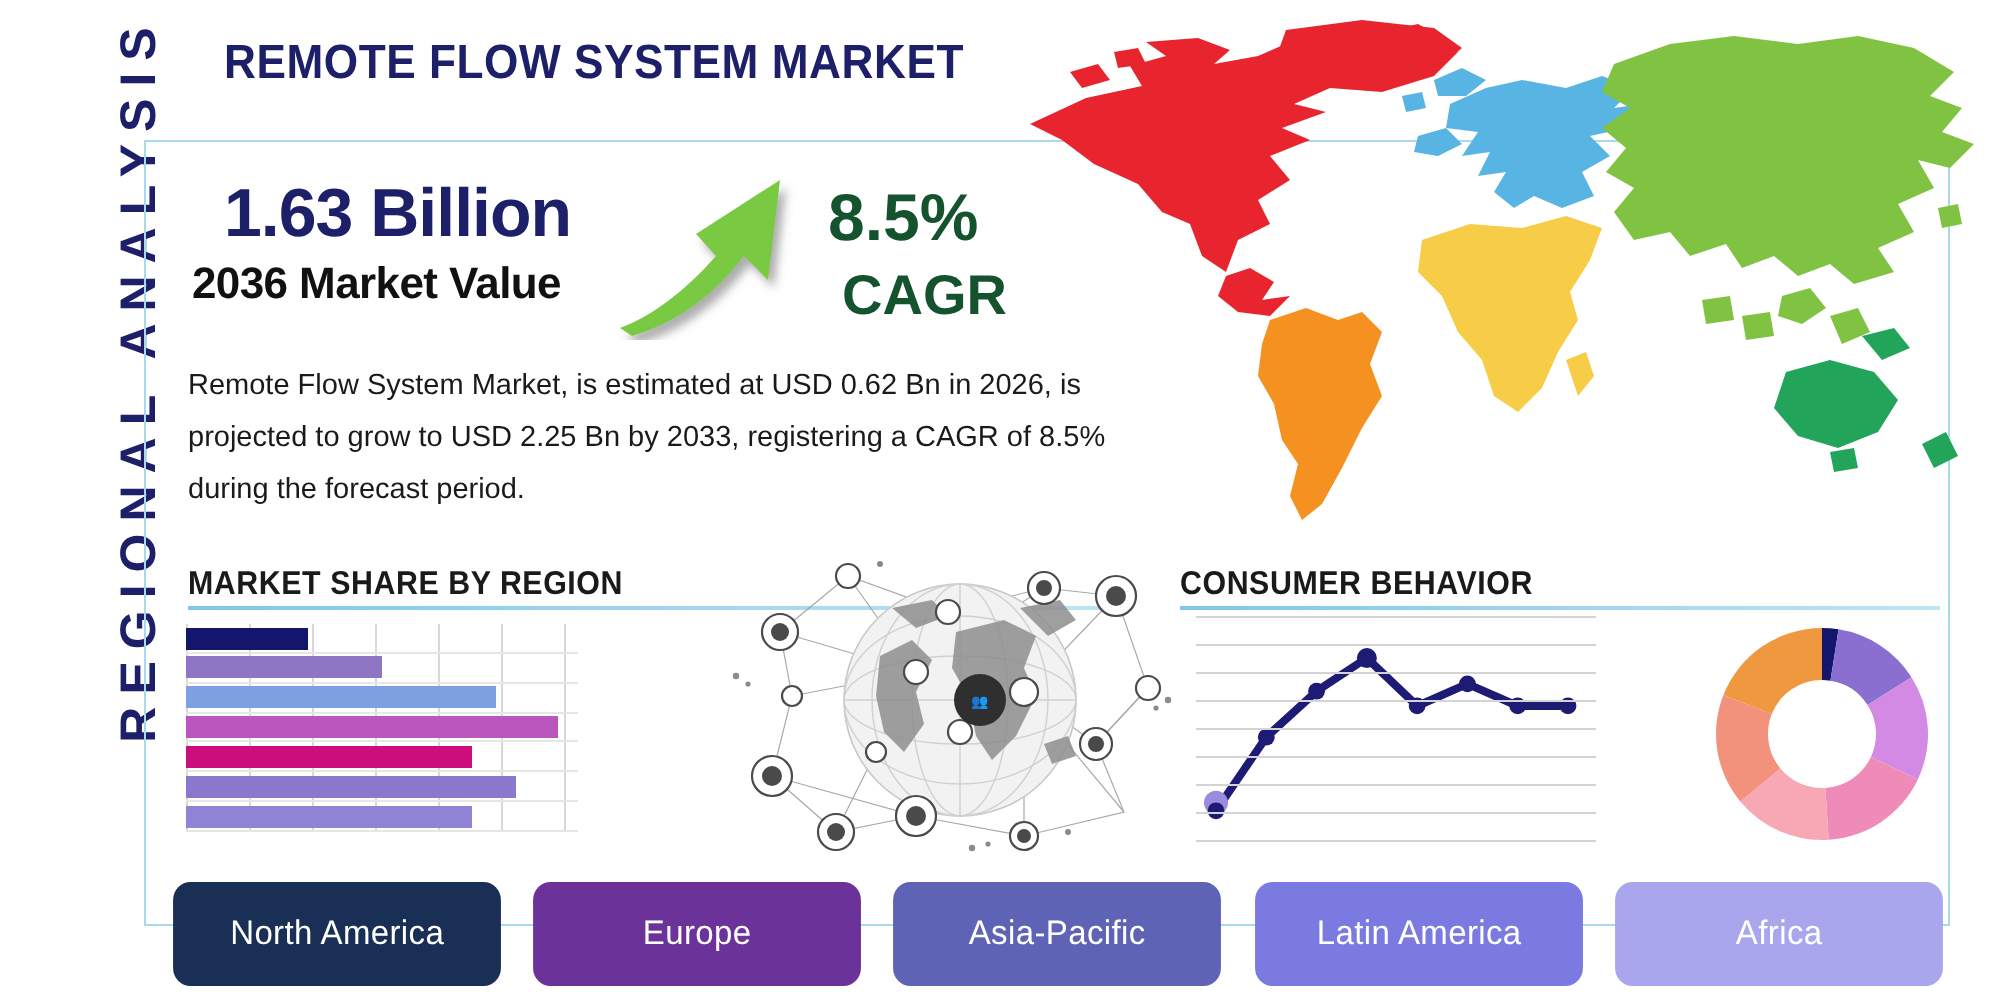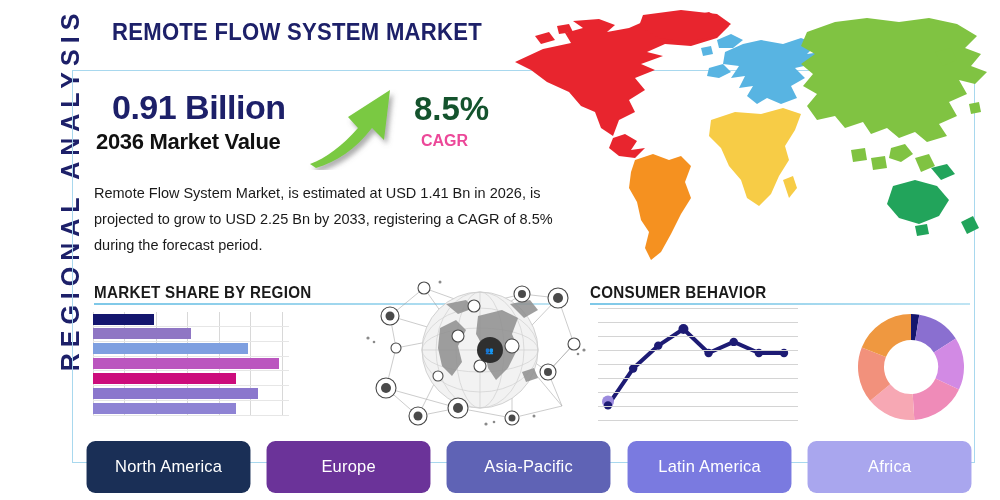--- a/index.html
+++ b/index.html
@@ -92,23 +92,23 @@
     left: 318px;
     top: 2px;
     font-size: 33px;
     font-weight: bold;
     color: #14532d;
   }
   .hero-cagr-sub {
     position: absolute;
     left: 325px;
     top: 44px;
-    font-size: 16px;
-    font-weight: bold;
-    color: #ec4899;
+    font-size: 28px;
+    font-weight: bold;
+    color: #14532d;
   }
   .arrow-wrap {
     position: absolute;
     left: 212px;
     top: -4px;
     width: 100px;
     height: 86px;
   }
 
   
@@ -237,37 +237,37 @@
 
 <div id="infographic">
 
   <div class="side-label">REGIONAL ANALYSIS</div>
 
   <div class="main-title">REMOTE FLOW SYSTEM MARKET</div>
 
   <div class="panel"></div>
 
   <div class="hero">
-    <div class="hero-value">0.91 Billion</div>
+    <div class="hero-value">1.63 Billion</div>
     <div class="hero-value-sub">2036 Market Value</div>
     <div class="arrow-wrap">
       <svg width="100" height="86" viewBox="0 0 100 86">
         <defs>
           <filter id="arrowshadow" x="-30%" y="-30%" width="170%" height="170%">
             <feDropShadow dx="3" dy="4" stdDeviation="2.5" flood-color="#6b6b6b" flood-opacity="0.55"></feDropShadow>
           </filter>
         </defs>
         <path d="M2,80 C18,74 34,62 50,44 L40,33 L82,6 L76,56 L64,44 C47,66 28,78 8,84 Z" fill="#7ac943" filter="url(#arrowshadow)"></path>
       </svg>
     </div>
     <div class="hero-cagr">8.5%</div>
     <div class="hero-cagr-sub">CAGR</div>
   </div>
 
-  <div class="description">Remote Flow System Market, is estimated at USD 1.41 Bn in 2026, is projected to grow to USD 2.25 Bn by 2033, registering a CAGR of 8.5% during the forecast period.</div>
+  <div class="description">Remote Flow System Market, is estimated at USD 0.62 Bn in 2026, is projected to grow to USD 2.25 Bn by 2033, registering a CAGR of 8.5% during the forecast period.</div>
 
   <div class="world-map">
     <svg width="500" height="262" viewBox="0 0 500 262">
 
       <path fill="#e8252e" d="M20,54 L48,41 L76,35 L70,25 L88,20 L78,13 L104,11 L120,17 L112,24 L134,20
         L150,13 L176,10 L196,17 L182,24 L204,22 L214,14 L196,8 L214,4 L228,12 L216,20 L234,18
         L222,30 L196,38 L170,36 L152,44 L168,48 L146,56 L160,62 L140,70 L150,82 L134,92 L140,104
         L124,112 L118,128 L106,120 L100,104 L86,98 L74,84 L52,74 L36,62 Z"></path>
       <path fill="#e8252e" d="M118,130 L130,126 L142,133 L136,142 L150,140 L140,150 L124,148 L114,140 Z"></path>
       <path fill="#e8252e" d="M148,7 L186,2 L222,6 L236,16 L222,28 L192,34 L164,30 L144,18 Z"></path>

